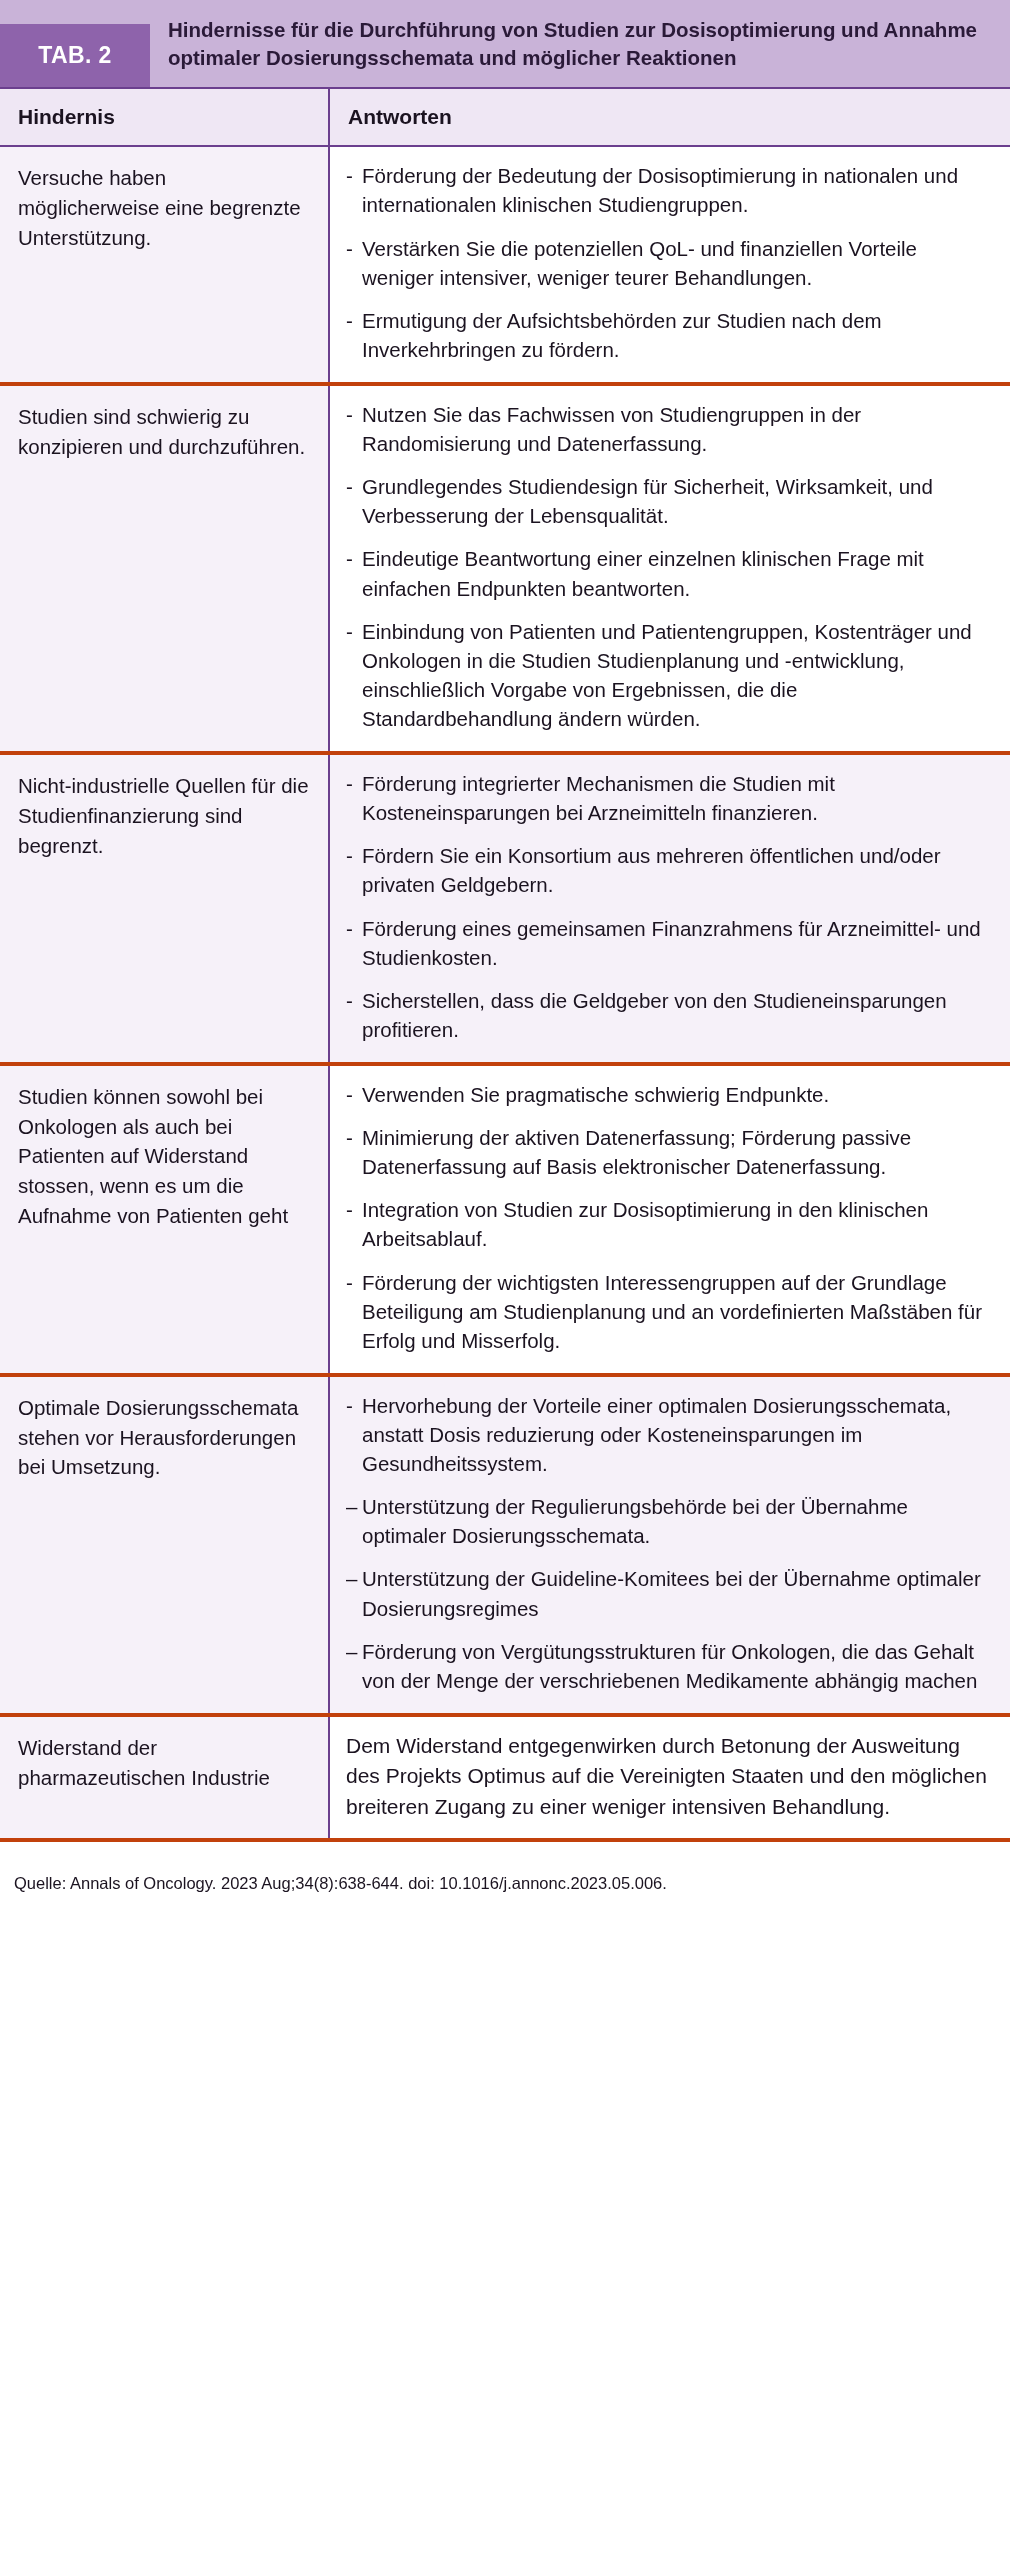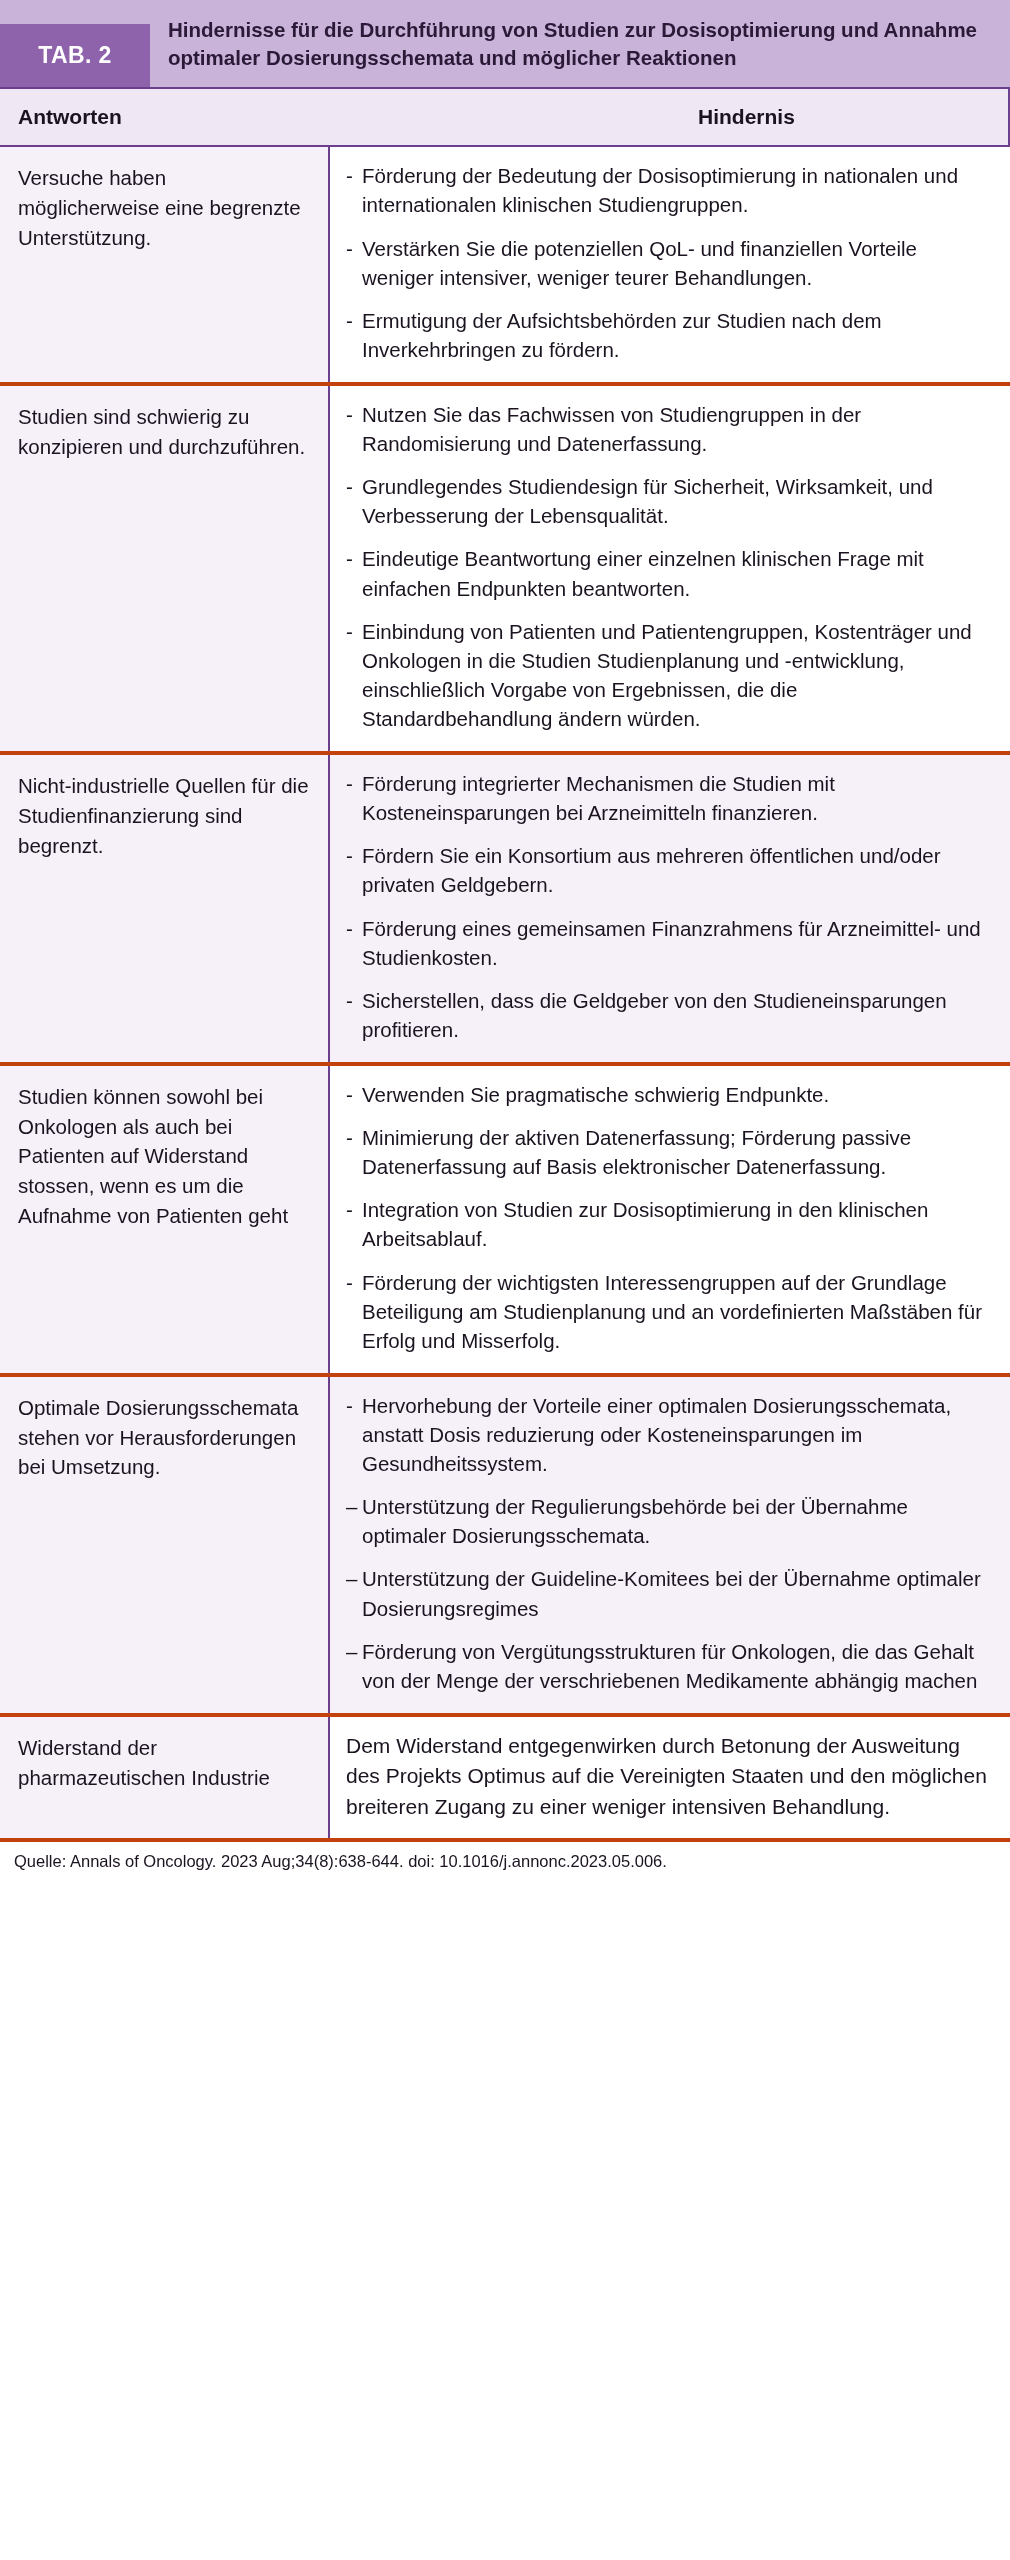--- a/index.html
+++ b/index.html
@@ -123,38 +123,38 @@
   }
   .plain-text {
     font-size: 21px;
     line-height: 1.45;
     color: #1b1320;
   }
   
   .source {
     font-size: 16.5px;
     color: #1b1320;
-    padding: 8px 18px 16px 14px;
+    padding: 30px 18px 16px 14px;
     line-height: 1.4;
     background: #ffffff;
   }
 </style>
 </head>
 <body>
 
 <div class="table-wrap">
 
   <div class="tbl-header">
     <div class="tbl-number">TAB. 2</div>
     <div class="tbl-title">Hindernisse für die Durchführung von Studien zur Dosisoptimierung und Annahme optimaler Dosierungsschemata und möglicher Reaktionen</div>
   </div>
 
   <div class="col-heads">
+    <div class="ch col-left">Hindernis</div>
     <div class="ch col-right">Antworten</div>
-    <div class="ch col-left">Hindernis</div>
   </div>
 
   <div class="row">
     <div class="cell-left">Versuche haben möglicherweise eine begrenzte Unterstützung.</div>
     <div class="cell-right">
       <ul class="answers">
         <li>
           <span class="bullet">-</span>
           <span class="txt">Förderung der Bedeutung der Dosisoptimierung in nationalen und internationalen klinischen Studiengruppen.</span>
         </li>

